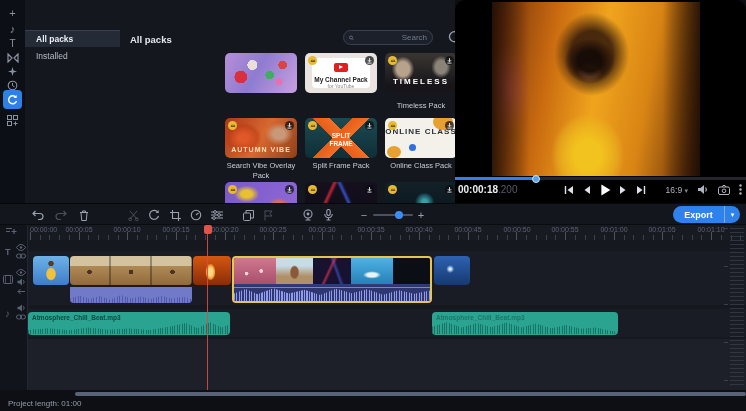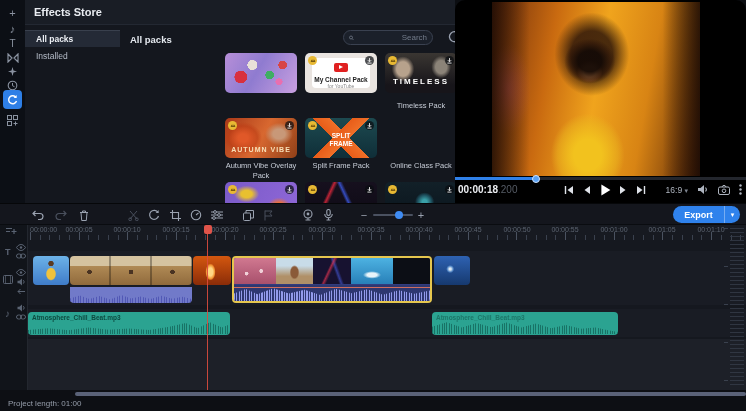--- a/index.html
+++ b/index.html
@@ -234,23 +234,20 @@
       <svg width="11" height="11" viewBox="0 0 11 11" style="margin:2.5px auto">
           <rect x="0.5" y="0.5" width="4" height="4" fill="none" stroke="#8a92a0"></rect>
           <rect x="6.5" y="0.5" width="4" height="4" fill="none" stroke="#8a92a0"></rect>
           <rect x="0.5" y="6.5" width="4" height="4" fill="none" stroke="#8a92a0"></rect>
           <path d="M8.5 6.5v4M6.5 8.5h4" stroke="#8a92a0"></path>
         </svg>
       </div>
   </div>
 
   <div id="store-panel">
-    <div id="store-header">
-      <div id="store-title">Effects Store</div>
-    </div>
     <div id="store-nav">
       <div class="store-nav-item sel" style="top:5px">All packs</div>
       <div class="store-nav-item" style="top:23px">Installed</div>
     </div>
     <div id="store-main">
       <div id="section-title">All packs</div>
       <div id="search-box">
         <svg width="8" height="8" viewBox="0 0 10 10" style="margin-right:3px">
             <circle cx="4" cy="4" r="3" fill="none" stroke="#8a93a3" stroke-width="1.2"></circle>
             <path d="M6.3 6.3L9 9" stroke="#8a93a3" stroke-width="1.2"></path>
@@ -308,21 +305,21 @@
               <path d="M1 5L1.5 1.5 3 3.5 4 1l1 2.5L6.5 1.5 7 5z" fill="#7a5a10"></path>
             </svg>
           </span>
         <span class="badge-dl">
             <svg width="5" height="6" viewBox="0 0 6 7">
               <path d="M3 0v4M1 2.5L3 4.5 5 2.5M0.5 6h5" stroke="#fff" fill="none"></path>
             </svg>
           </span>
       </div>
       <div class="tile-cap" style="left:100px; top:136px">
-        <div>Autumn Vibe Overlay</div>
+        <div>Search Vibe Overlay</div>
           <div>Pack</div>
         </div>
 
       <div class="tile art-split" style="left:185px; top:93px">
         <div class="art-word" style="top:14px; font-size:6.5px; line-height:1.2; width:100%; white-space:pre-line">SPLIT
 FRAME</div>
         <span class="badge-crown">
             <svg width="6" height="5" viewBox="0 0 8 6">
               <path d="M1 5L1.5 1.5 3 3.5 4 1l1 2.5L6.5 1.5 7 5z" fill="#7a5a10"></path>
             </svg>
@@ -330,20 +327,36 @@
         <span class="badge-dl">
             <svg width="5" height="6" viewBox="0 0 6 7">
               <path d="M3 0v4M1 2.5L3 4.5 5 2.5M0.5 6h5" stroke="#fff" fill="none"></path>
             </svg>
           </span>
       </div>
       <div class="tile-cap" style="left:180px; top:136px">
         <div>Split Frame Pack</div>
         </div>
 
+      <div class="tile art-online" style="left:265px; top:93px">
+        <div class="blob1"></div>
+          <div class="blob2"></div>
+          <div class="dot"></div>
+        <div class="txt">ONLINE CLASS</div>
+        <span class="badge-crown">
+            <svg width="6" height="5" viewBox="0 0 8 6">
+              <path d="M1 5L1.5 1.5 3 3.5 4 1l1 2.5L6.5 1.5 7 5z" fill="#7a5a10"></path>
+            </svg>
+          </span>
+        <span class="badge-dl">
+            <svg width="5" height="6" viewBox="0 0 6 7">
+              <path d="M3 0v4M1 2.5L3 4.5 5 2.5M0.5 6h5" stroke="#fff" fill="none"></path>
+            </svg>
+          </span>
+      </div>
       <div class="tile-cap" style="left:260px; top:136px">
         <div>Online Class Pack</div>
         </div>
 
       <div class="tile art-glitch" style="left:105px; top:157px">
         <span class="badge-crown">
             <svg width="6" height="5" viewBox="0 0 8 6">
               <path d="M1 5L1.5 1.5 3 3.5 4 1l1 2.5L6.5 1.5 7 5z" fill="#7a5a10"></path>
             </svg>
           </span>

